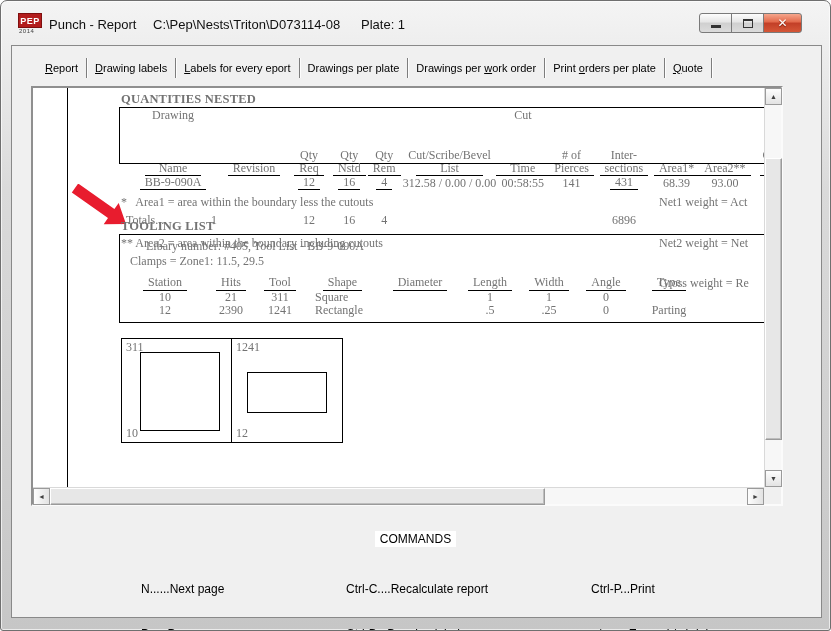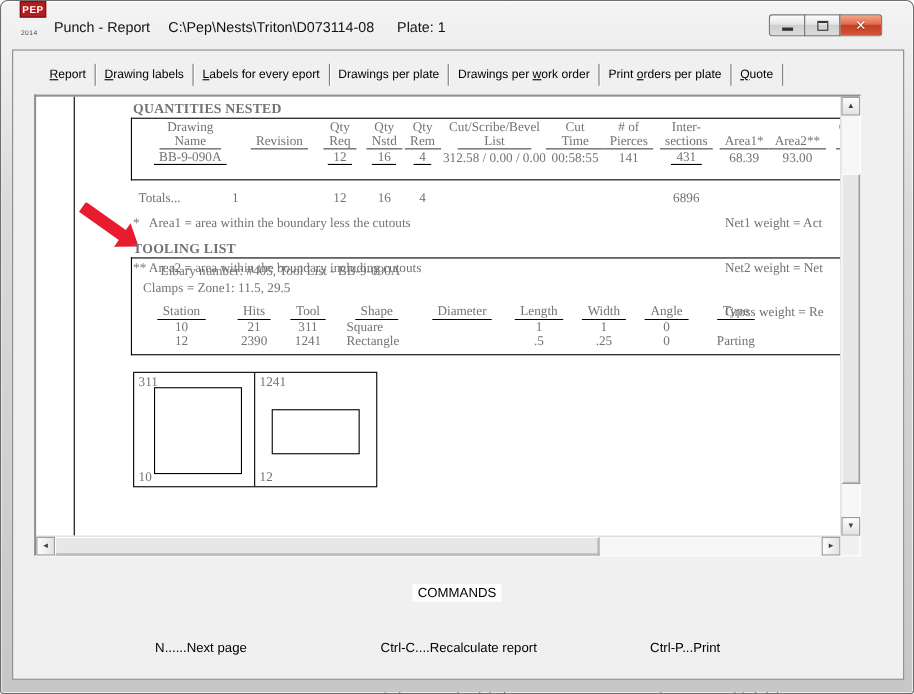--- a/index.html
+++ b/index.html
@@ -7,21 +7,21 @@
   .window {
     position:relative; width:831px; height:631px;
     font-family:"Liberation Sans","DejaVu Sans",sans-serif;
     background:linear-gradient(#f4f4f4,#dadada 30%,#cfcfcf 70%,#c6c6c6);
     border:1px solid #6f6f6f; border-radius:7px 7px 3px 3px;
     box-shadow:inset 0 0 0 1px rgba(255,255,255,.65);
     overflow:hidden;
   }
   
   .titlebar { position:absolute; left:0; top:0; right:0; height:44px; }
-  .logo { position:absolute; left:17px; top:0; width:24px; height:15px;
+  .logo { position:absolute; left:17px; top:12px; width:24px; height:15px;
     background:#b31d1d; color:#fff; font-size:9px; font-weight:bold;
     text-align:center; line-height:15px; letter-spacing:0.5px;
     border:1px solid #7e0f0f; }
   .logo-sub { position:absolute; left:18px; top:27px; font-size:6px; color:#444; letter-spacing:0.5px; }
   .title-text { position:absolute; left:48px; top:16px; font-size:13px; color:#111; }
   .title-path { position:absolute; left:152px; top:16px; font-size:13px; color:#111; }
   .title-plate { position:absolute; left:360px; top:16px; font-size:13px; color:#111; }
   .winbtns { position:absolute; right:28px; top:12px; display:flex; }
   .winbtn { width:33px; height:20px; border:1px solid #7a7a7a; margin-left:-1px;
     background:linear-gradient(#fdfdfd,#e5e5e5 45%,#cfcfcf 50%,#dcdcdc);
@@ -51,21 +51,21 @@
   .q-head { left:88px; top:4px; }
   .t-head { left:88px; top:131px; }
   .q-box { position:absolute; left:86px; top:19px; width:900px; height:57px;
     border-top:1px solid #000; border-bottom:1px solid #000; border-left:1px solid #000; }
   .t-box { position:absolute; left:86px; top:146px; width:900px; height:89px;
     border:1px solid #000; border-right:none; }
   .rpt-table { border-collapse:collapse; table-layout:fixed; font-size:12px; line-height:13px;
     font-family:"Liberation Serif","DejaVu Serif",serif; }
   .rpt-table td { text-align:center; vertical-align:bottom; overflow:hidden; white-space:nowrap; }
   .u { display:inline-block; border-bottom:1px solid #000; padding:0 5px; }
-  .u-w { padding:0 14px; }
+  .u-w { padding:0 14px;margin-top:40px; }
   .u-xw { padding:0 24px; }
   .q-table { position:absolute; left:3px; top:1px; }
   .tt { position:absolute; left:3px; top:41px; }
   .tt td { line-height:13.5px; }
   .cell-left { text-align:left !important; padding-left:10px; }
   .cost-cell { text-align:right !important; padding-right:6px; }
   .totrow { display:flex; justify-content:space-between; padding:0 6px 0 3px;margin-top:24px; }
   .footnotes { position:absolute; left:88px; top:81px; font-size:12px; line-height:13.5px; white-space:pre; }
   .weights { position:absolute; left:626px; top:81px; width:130px; font-size:12px; line-height:13.5px; white-space:pre; }
   .lib-line { position:absolute; left:26px; top:4px; font-size:12px; }

